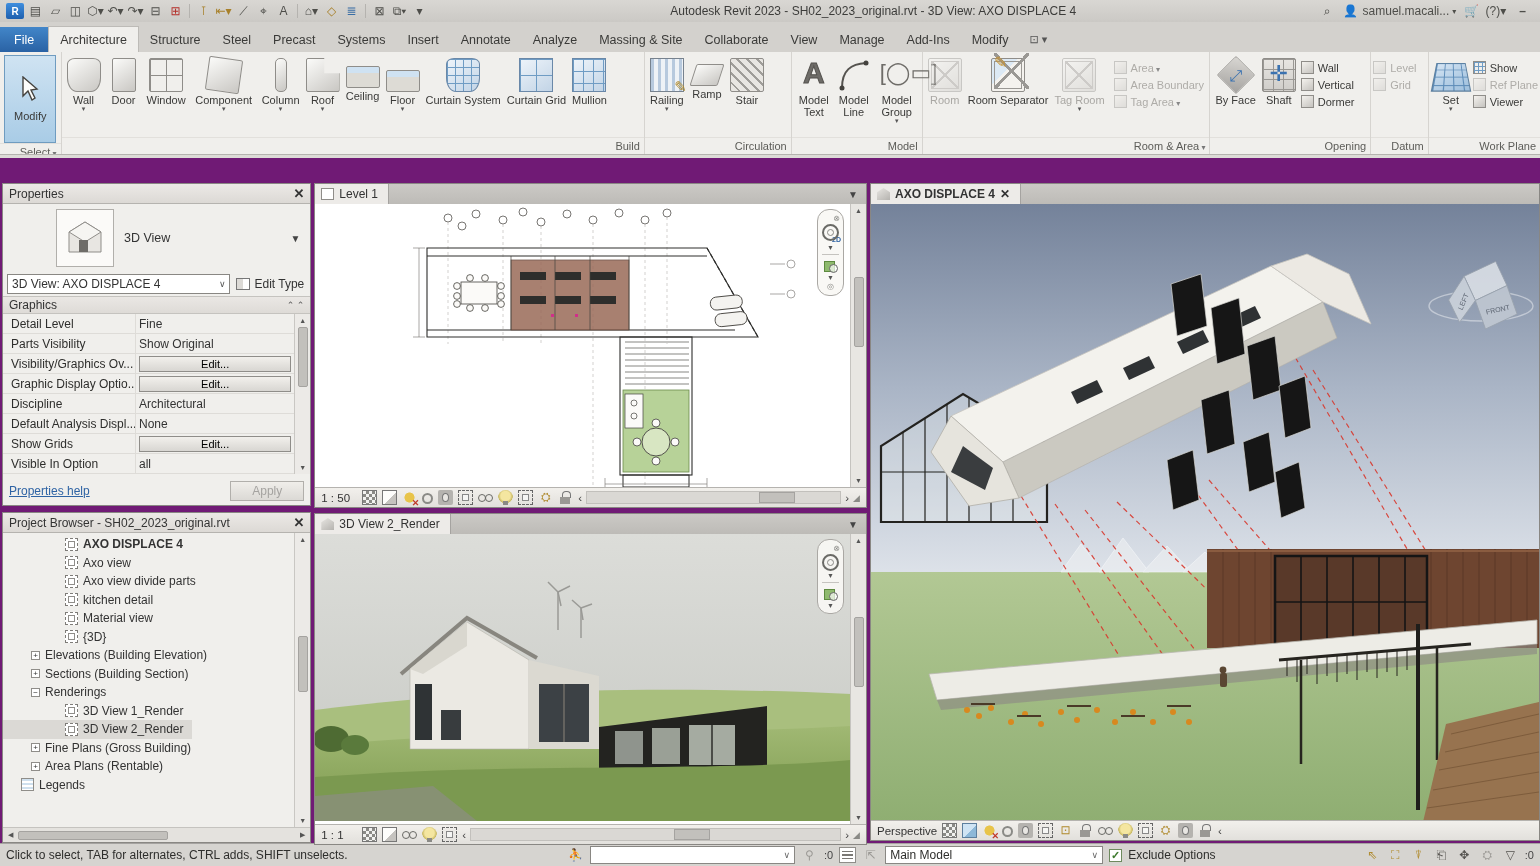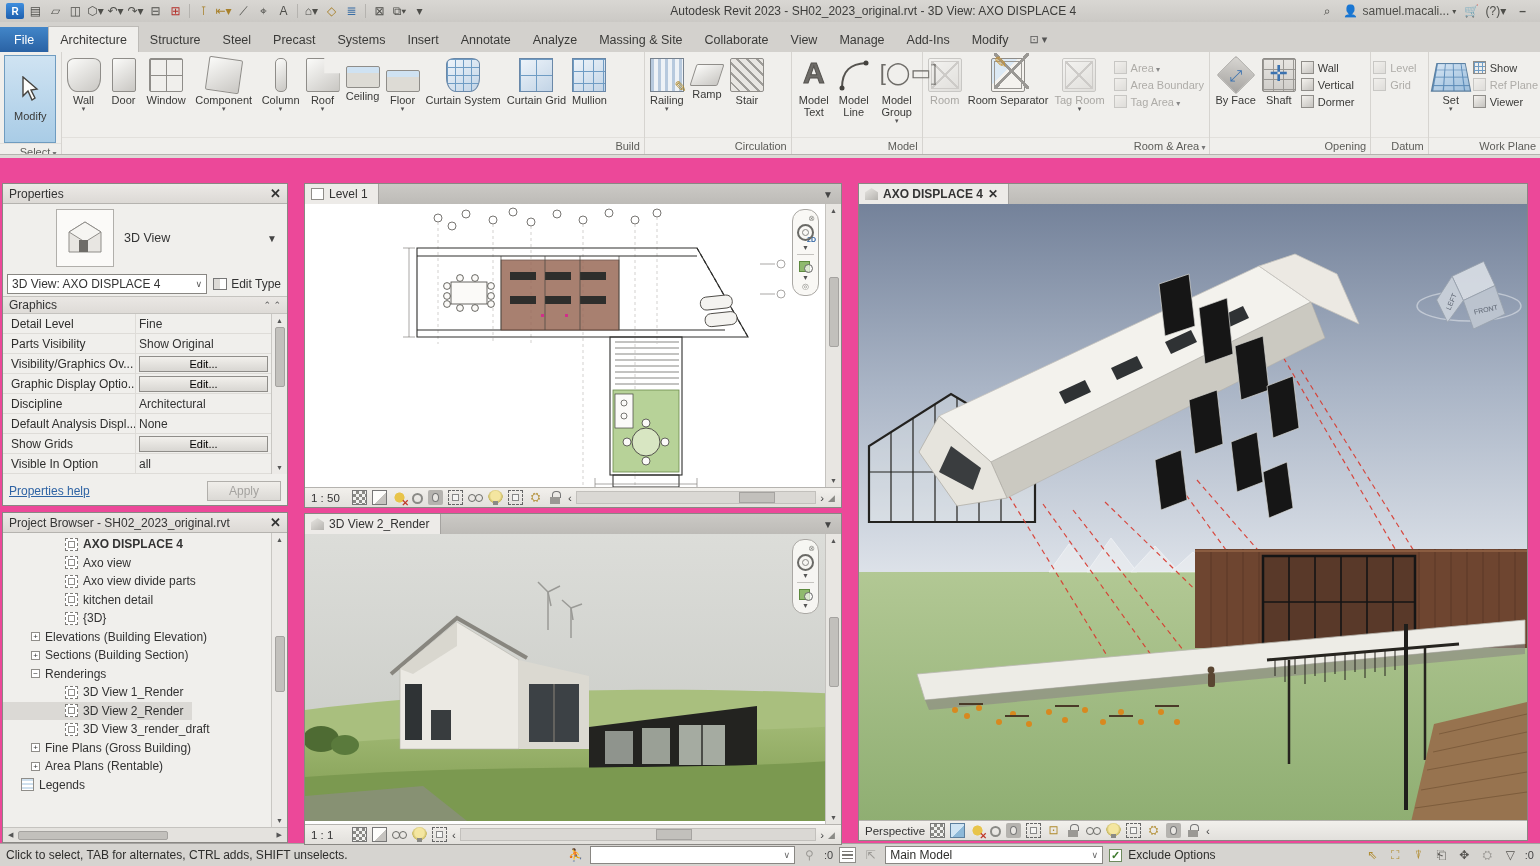--- a/index.html
+++ b/index.html
@@ -75,21 +75,21 @@
   .small-row.dis .si { opacity:.4; }
   .small-row .lbl.drop::after { content:" ▾"; font-size:8px; color:#888; }
   .stack { display:flex; flex-direction:column; justify-content:flex-start; padding-top:4px; }
 
   
   .modifyBtn { width:52px; height:88px; background:linear-gradient(#cfe3f2,#a9cce6); border:1px solid #6f9cc0;
       display:flex; flex-direction:column; align-items:center; justify-content:center; gap:6px; cursor:pointer; }
   .cursor-glyph { width:20px; height:26px; }
 
   
-  .workspace { height:688px; background:#ec4899; display:flex; padding:28px 12px 0 2px; gap:16px; position:relative; }
+  .workspace { height:688px; background:#701a75; display:flex; padding:28px 0 0 2px; gap:3px; position:relative; }
   .workspace::before { content:""; position:absolute; top:0; left:0; right:0; height:3px; background:#dddbd7; }
 
   .leftcol { width:310px; display:flex; flex-direction:column; gap:6px; }
   .midcol { width:554px; display:flex; flex-direction:column; gap:5px; }
   .rightcol { flex:1; }
 
   .panelbox { background:#f0efec; border:1px solid #898783; display:flex; flex-direction:column; }
   .pb-head { height:20px; background:linear-gradient(#ece9e6,#dcd9d5); border-bottom:1px solid #b5b3af;
              display:flex; align-items:center; padding:0 6px; font-size:12px; color:#333; }
   .pb-head .x { margin-left:auto; font-weight:bold; cursor:pointer; color:#333; font-size:13px; }
@@ -576,20 +576,24 @@
           <div class="trow lvl3">
               <span class="vico"></span>
               <span>Axo view divide parts</span>
             </div>
           <div class="trow lvl3">
               <span class="vico"></span>
               <span>kitchen detail</span>
             </div>
           <div class="trow lvl3">
               <span class="vico"></span>
+              <span>Material view</span>
+            </div>
+          <div class="trow lvl3">
+              <span class="vico"></span>
               <span>{3D}</span>
             </div>
           <div class="trow lvl1">
               <span class="exp">+</span>
               <span>Elevations (Building Elevation)</span>
             </div>
           <div class="trow lvl1">
               <span class="exp">+</span>
               <span>Sections (Building Section)</span>
             </div>
@@ -597,24 +601,20 @@
               <span class="exp">−</span>
               <span>Renderings</span>
             </div>
           <div class="trow lvl3">
               <span class="vico"></span>
               <span>3D View 1_Render</span>
             </div>
           <div class="trow lvl3 sel2">
               <span class="vico"></span>
               <span>3D View 2_Render</span>
-            </div>
-          <div class="trow lvl3">
-              <span class="vico"></span>
-              <span>3D View 3_render_draft</span>
             </div>
           <div class="trow lvl1">
               <span class="exp">+</span>
               <span>Fine Plans (Gross Building)</span>
             </div>
           <div class="trow lvl1">
               <span class="exp">+</span>
               <span>Area Plans (Rentable)</span>
             </div>
           <div class="trow" style="padding-left:18px">

